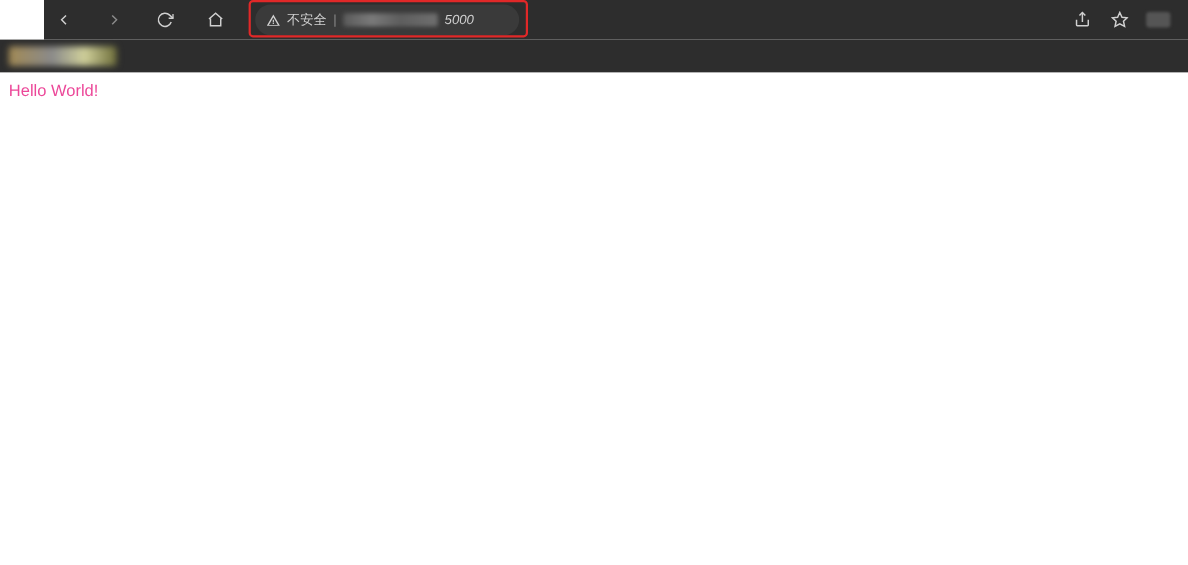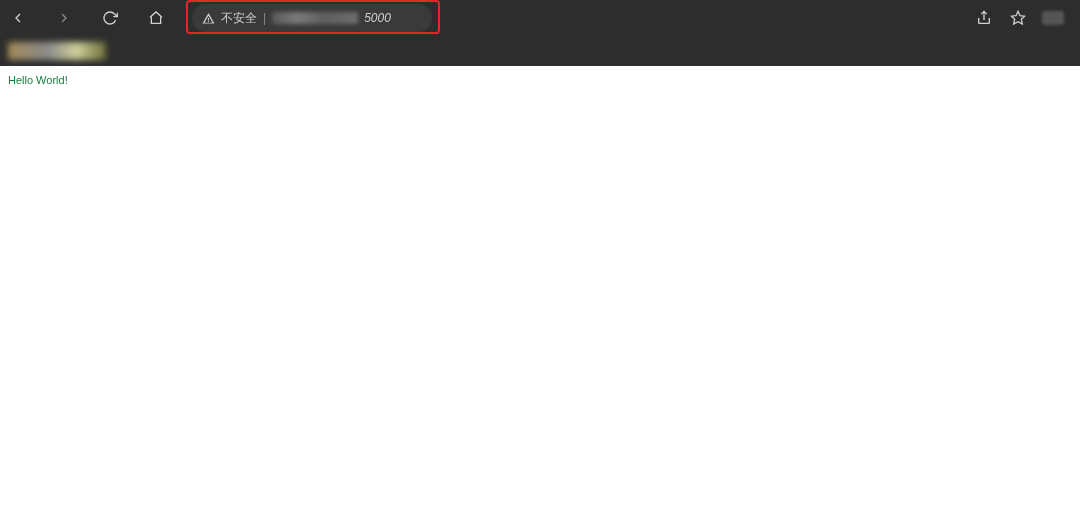--- a/index.html
+++ b/index.html
@@ -7,20 +7,21 @@
     body { display: flex; flex-direction: column; background: #ffffff; }
 
     .toolbar {
       height: 36px;
       background: #2d2d2d;
       display: flex;
       align-items: center;
       gap: 26px;
       padding: 0 8px;
       color: #e6e6e6;
+      margin-left: 40px;
     }
     .nav-btn {
       width: 20px; height: 20px;
       display: flex; align-items: center; justify-content: center;
       color: #d0d0d0;
       cursor: pointer;
     }
     .nav-btn.dim { color: #8a8a8a; }
     .addr-wrap {
       flex: 1;
@@ -82,22 +83,22 @@
     .bm-block {
       width: 98px; height: 18px;
       background: linear-gradient(90deg,#a28a55 0%, #8a8a8a 40%, #cfcf9a 70%, #6e6e3a 100%);
       filter: blur(3px);
       border-radius: 3px;
     }
     .page {
       flex: 1;
       background: #ffffff;
       padding: 8px;
-      font-size: 11px;
-      color: #15803d;
+      font-size: 15px;
+      color: #ec4899;
     }
   </style>
 </head>
 <body>
 
 <div class="toolbar">
   <div class="nav-btn">
     <svg width="16" height="16" viewBox="0 0 24 24" fill="none" stroke="currentColor" stroke-width="2">
         <polyline points="15 18 9 12 15 6"></polyline>
       </svg>

